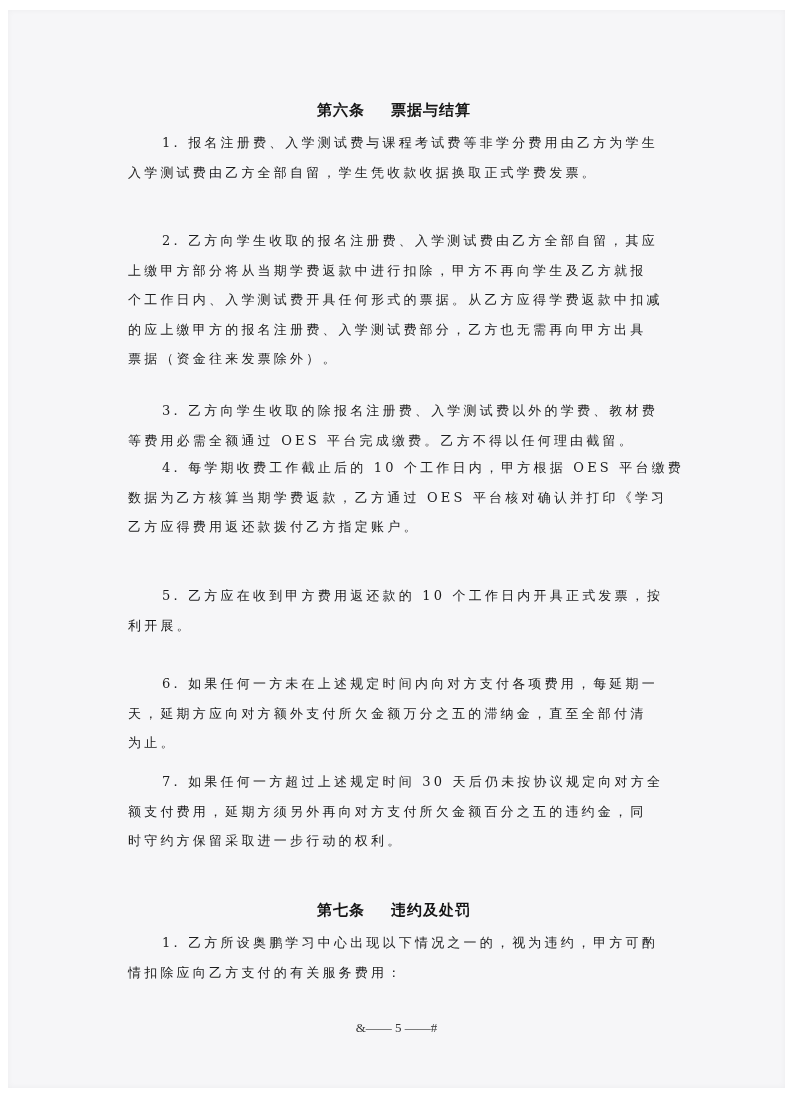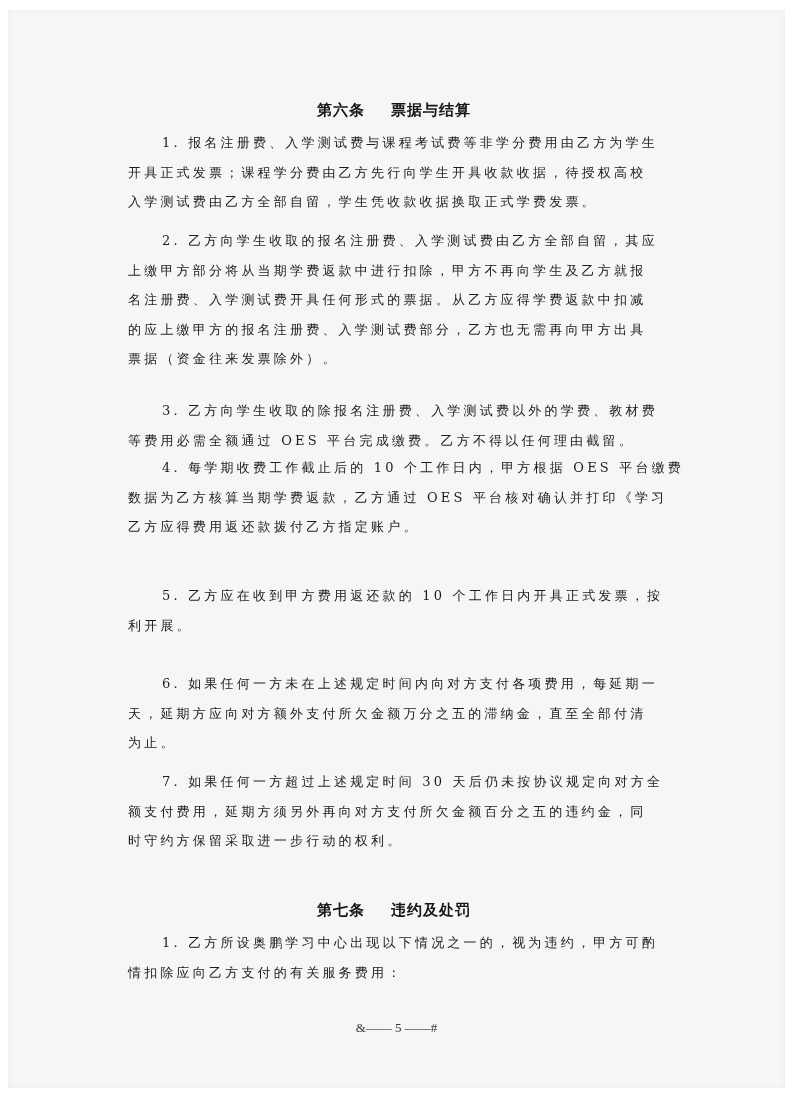--- a/index.html
+++ b/index.html
@@ -76,28 +76,27 @@
 </head>
 <body>
 
 <div class="page">
   <div class="content">
 
     <div class="heading" style="top:91px;">第六条　 票据与结算</div>
 
     <div class="para" style="top:118px;">
       <span class="line first">1. 报名注册费、入学测试费与课程考试费等非学分费用由乙方为学生</span>
-      <span class="line">开具正式发票；课程学分费由乙方先行向学生开具收款收据，待授权高校</span>
       <span class="line">入学测试费由乙方全部自留，学生凭收款收据换取正式学费发票。</span>
     </div>
 
     <div class="para" style="top:216px;">
       <span class="line first">2. 乙方向学生收取的报名注册费、入学测试费由乙方全部自留，其应</span>
       <span class="line">上缴甲方部分将从当期学费返款中进行扣除，甲方不再向学生及乙方就报</span>
-      <span class="line">名注册费、入学测试费开具任何形式的票据。从乙方应得学费返款中扣减</span>
+      <span class="line">个工作日内、入学测试费开具任何形式的票据。从乙方应得学费返款中扣减</span>
       <span class="line">的应上缴甲方的报名注册费、入学测试费部分，乙方也无需再向甲方出具</span>
       <span class="line">票据（资金往来发票除外）。</span>
     </div>
 
     <div class="para" style="top:374px;margin-top:12px;">
       <span class="line first">3. 乙方向学生收取的除报名注册费、入学测试费以外的学费、教材费</span>
       <span class="line">等费用必需全额通过 OES 平台完成缴费。乙方不得以任何理由截留。</span>
     </div>
 
     <div class="para" style="top:443px;">

